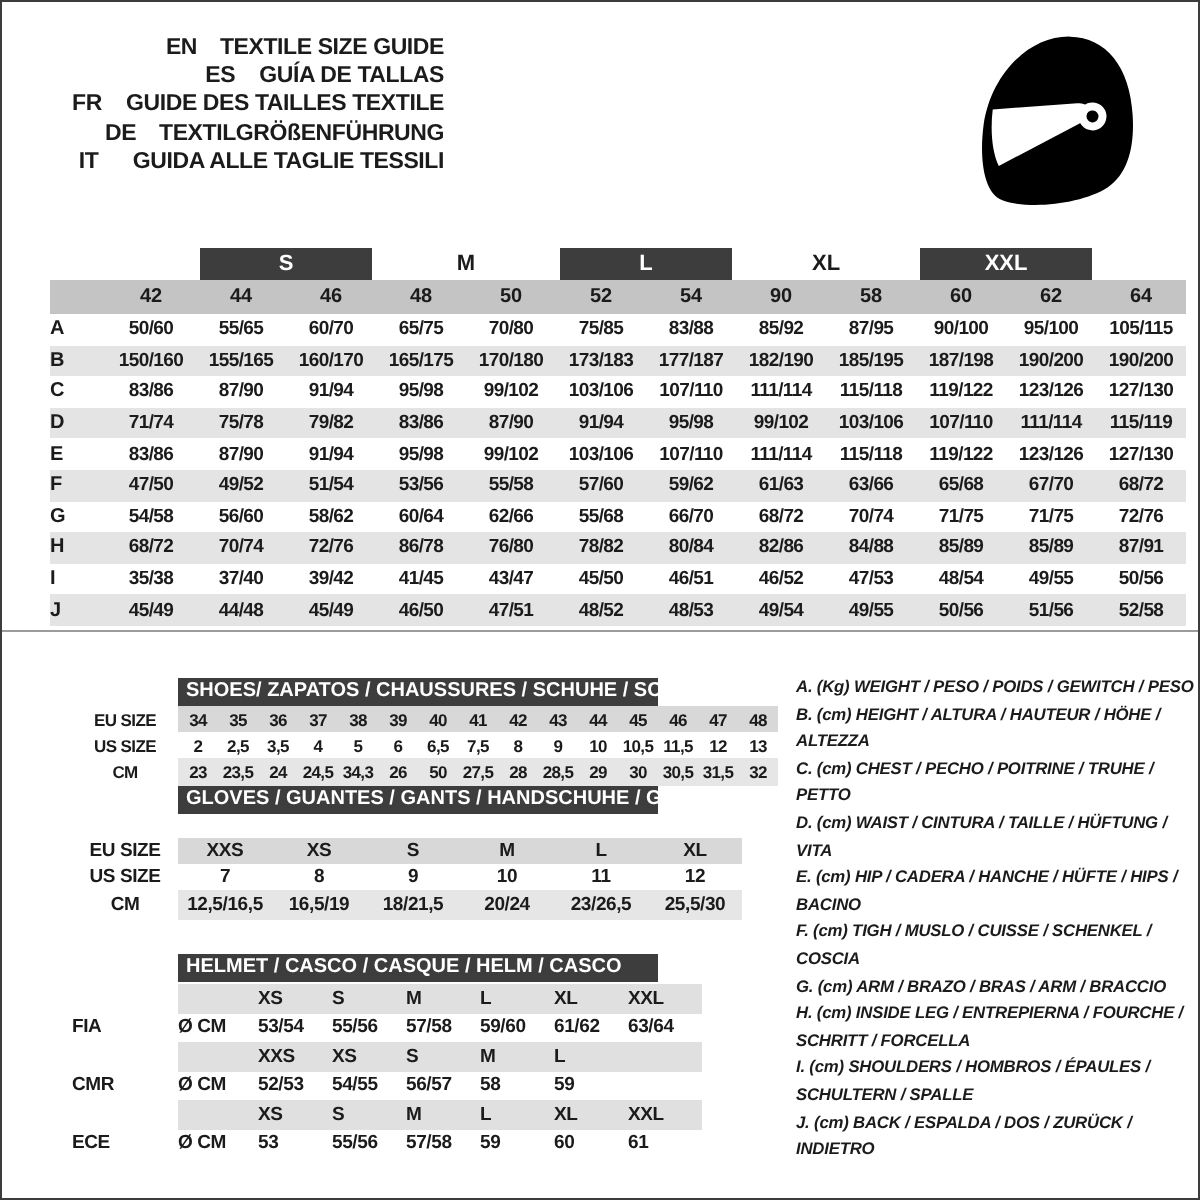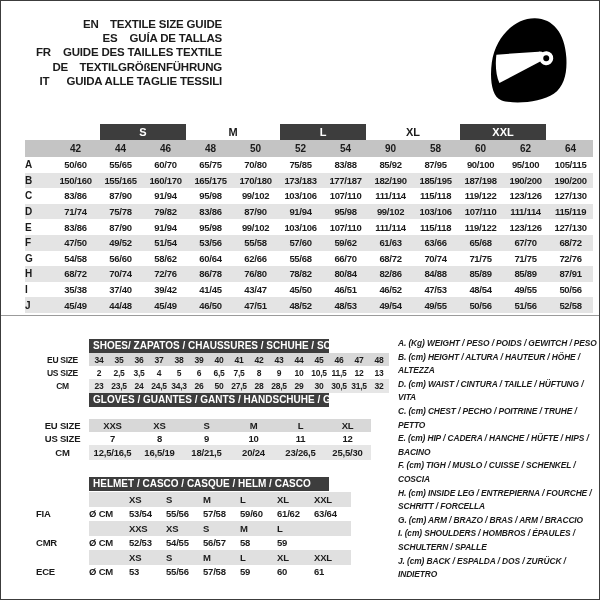--- a/index.html
+++ b/index.html
@@ -447,21 +447,21 @@
         <td>59</td>
         <td>60</td>
         <td>61</td>
       </tr>
     </tbody>
   </table>
 
 <div class="legend">
     <div class="legend-item">A. (Kg) WEIGHT / PESO / POIDS / GEWITCH / PESO</div>
     <div class="legend-item">B. (cm) HEIGHT / ALTURA / HAUTEUR / HÖHE / ALTEZZA</div>
+    <div class="legend-item">C. (cm) CHEST / PECHO / POITRINE / TRUHE / PETTO</div>
     <div class="legend-item">D. (cm) WAIST / CINTURA / TAILLE / HÜFTUNG / VITA</div>
-    <div class="legend-item">C. (cm) CHEST / PECHO / POITRINE / TRUHE / PETTO</div>
     <div class="legend-item">E. (cm) HIP / CADERA / HANCHE / HÜFTE / HIPS / BACINO</div>
     <div class="legend-item">F. (cm) TIGH / MUSLO / CUISSE / SCHENKEL / COSCIA</div>
+    <div class="legend-item">G. (cm) ARM / BRAZO / BRAS / ARM / BRACCIO</div>
     <div class="legend-item">H. (cm) INSIDE LEG / ENTREPIERNA / FOURCHE / SCHRITT / FORCELLA</div>
-    <div class="legend-item">G. (cm) ARM / BRAZO / BRAS / ARM / BRACCIO</div>
     <div class="legend-item">I. (cm) SHOULDERS / HOMBROS / ÉPAULES / SCHULTERN / SPALLE</div>
     <div class="legend-item">J. (cm) BACK / ESPALDA / DOS / ZURÜCK / INDIETRO</div>
   </div>
 
 </body></html>

